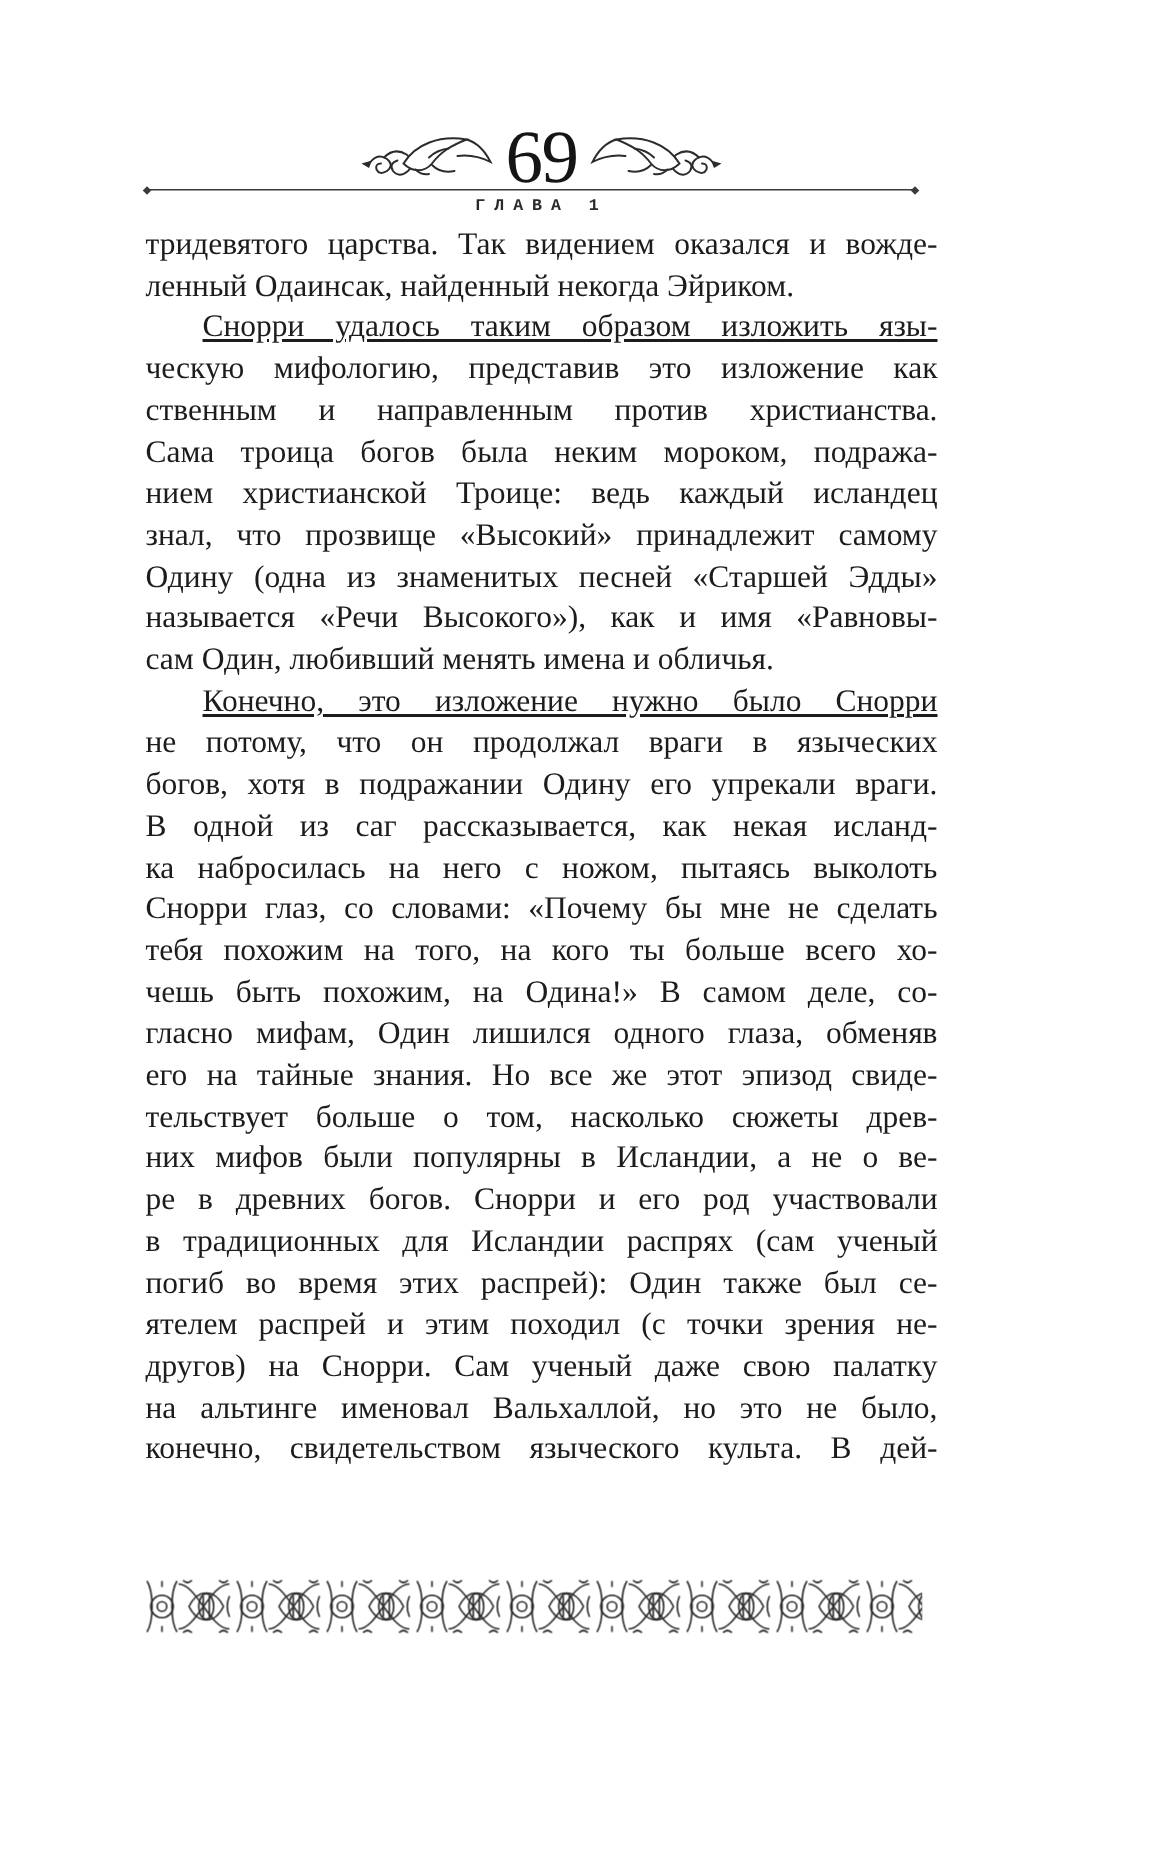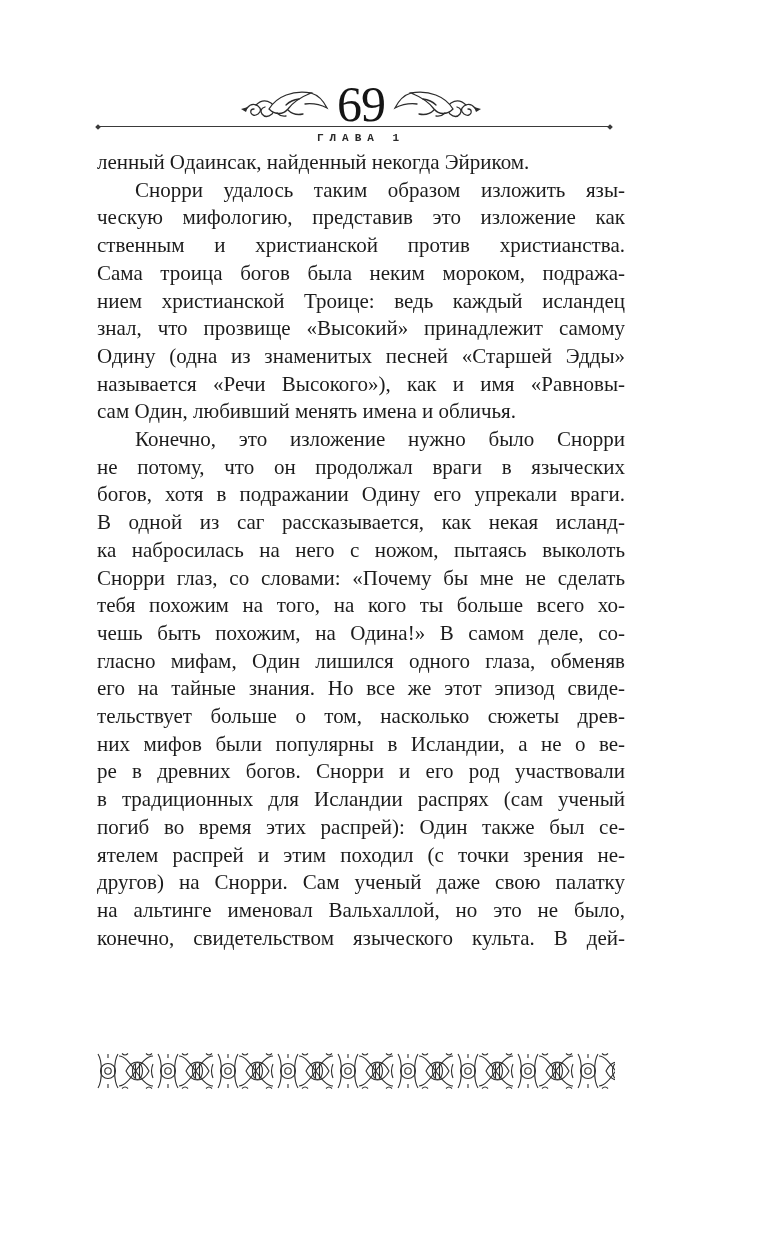--- a/index.html
+++ b/index.html
@@ -85,21 +85,21 @@
   }
   .paragraph { margin: 0; }
   .line {
     text-align: justify;
     text-align-last: justify;
     white-space: nowrap;      
     overflow: visible;
   }
   .line { white-space: normal; } 
   .line.last { text-align-last: left; }
-  .line.indent { text-indent: 38px; }
+  .line.indent { text-indent: 38px; text-decoration: underline; }
 
   
   .footer-ornament {
     position: absolute;
     left: 95px;
     top: 1051px;
   }
 </style>
 </head>
 <body>
@@ -129,26 +129,27 @@
         <path d="M38 26 q4 4 9 3"></path>
         <path d="M60 12 q-8 1 -13 6"></path>
       </svg>
     </div>
     <div class="header-rule"></div>
     <div class="chapter-label">ГЛАВА 1</div>
   </header>
 
   <main class="text-column">
     <div class="paragraph">
+        <div class="line">тридевятого царства. Так видением оказался и вожде-</div>
         <div class="line last">ленный Одаинсак, найденный некогда Эйриком.</div>
       </div>
     <div class="paragraph">
         <div class="line indent">Снорри удалось таким образом изложить язы-</div>
         <div class="line">ческую мифологию, представив это изложение как</div>
-        <div class="line">ственным и христианской против христианства.</div>
+        <div class="line">ственным и направленным против христианства.</div>
         <div class="line">Сама троица богов была неким мороком, подража-</div>
         <div class="line">нием христианской Троице: ведь каждый исландец</div>
         <div class="line">знал, что прозвище «Высокий» принадлежит самому</div>
         <div class="line">Одину (одна из знаменитых песней «Старшей Эдды»</div>
         <div class="line">называется «Речи Высокого»), как и имя «Равновы-</div>
         <div class="line last">сам Один, любивший менять имена и обличья.</div>
       </div>
     <div class="paragraph">
         <div class="line indent">Конечно, это изложение нужно было Снорри</div>
         <div class="line">не потому, что он продолжал враги в языческих</div>

